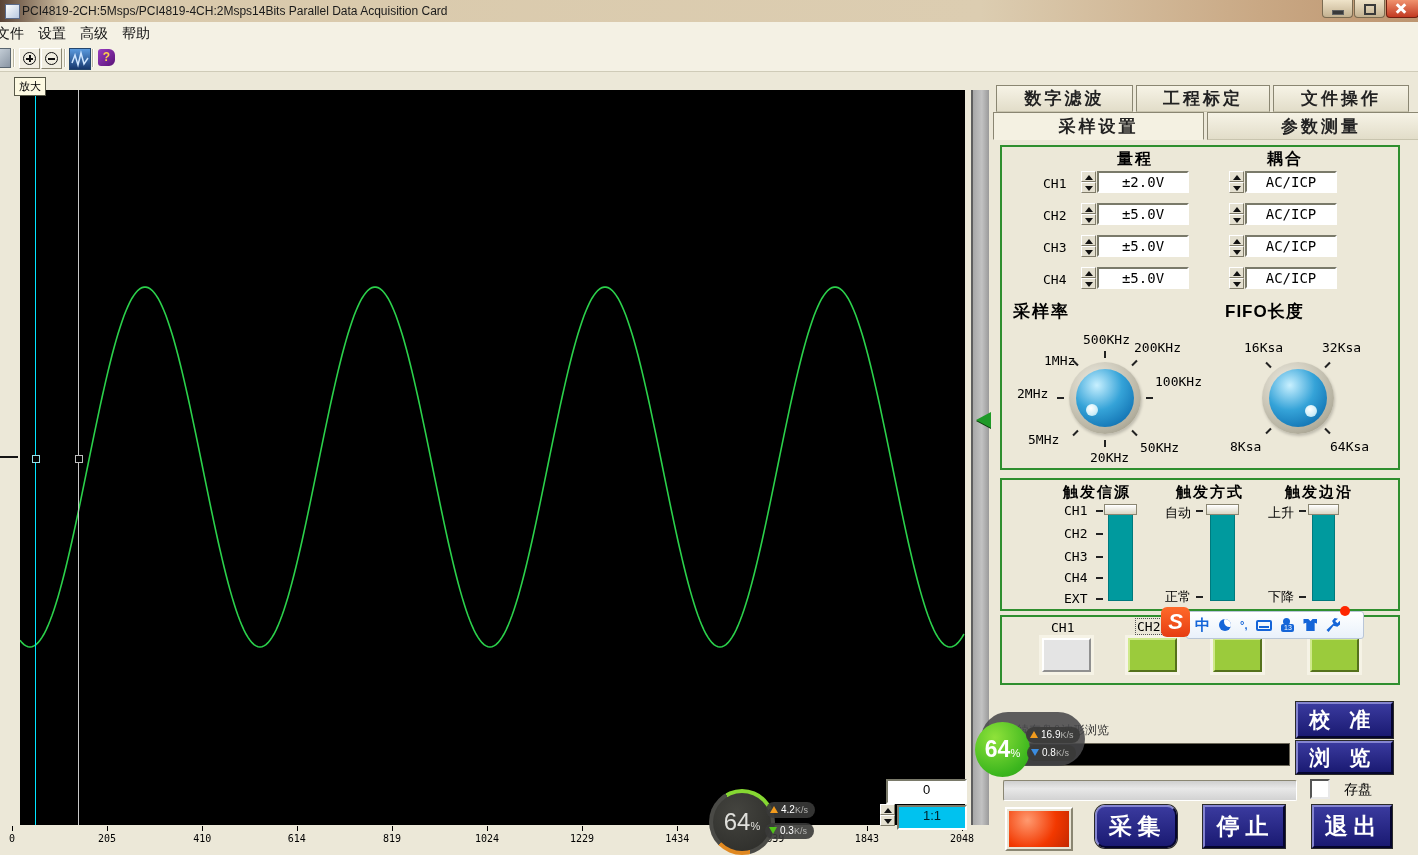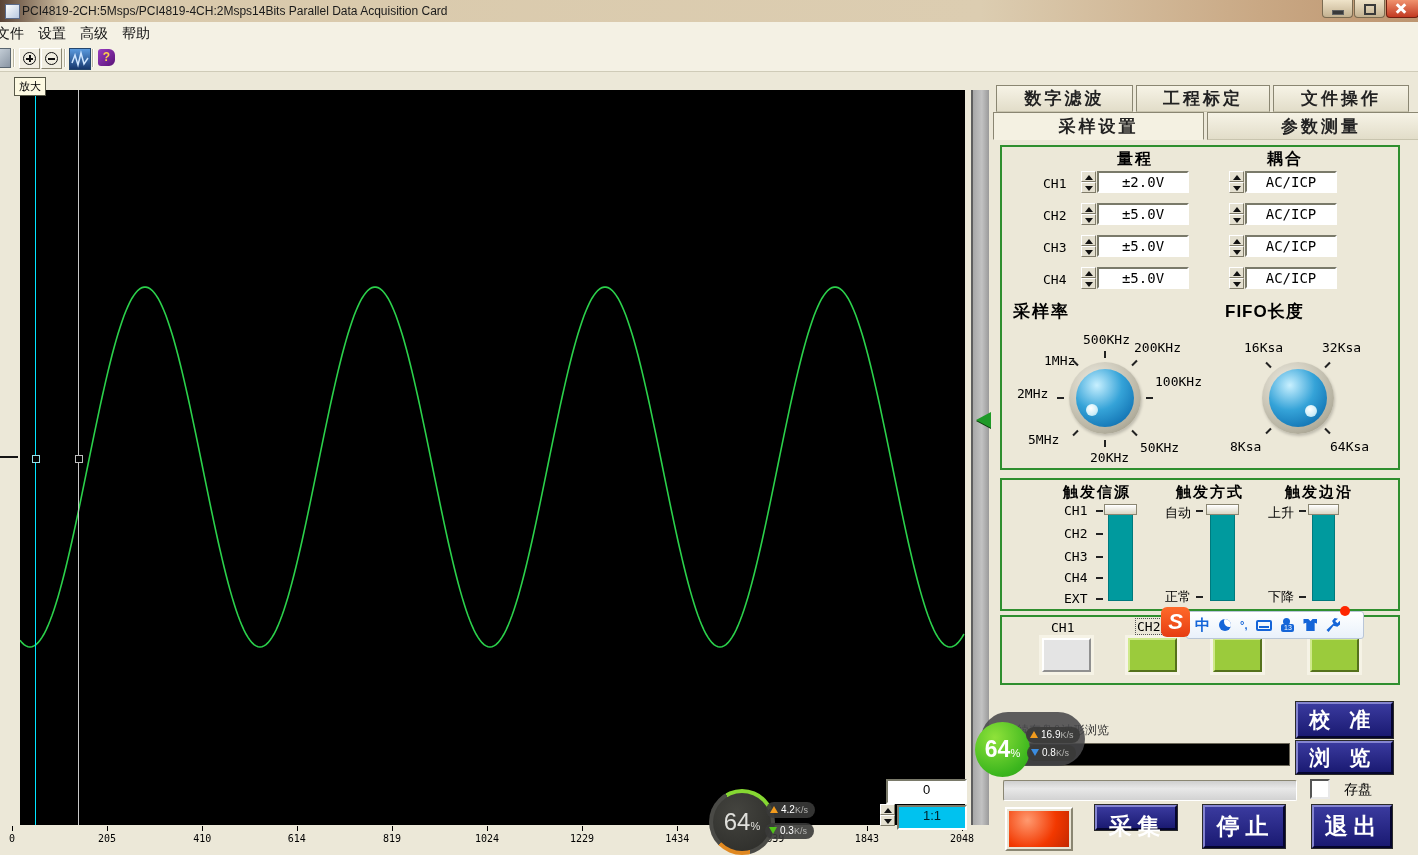--- a/index.html
+++ b/index.html
@@ -407,21 +407,21 @@
   <div class="abs" style="left:1005px;top:722px;font-size:12px;color:#333;z-index:1;">连续存盘&amp;波形浏览</div>
   <div class="abs" id="bar-black">
       <span class="sliver"></span>
     </div>
   <div class="abs navy" style="left:1296px;top:702px;width:97px;height:36px;font-size:21px;line-height:32px;letter-spacing:0.9em;text-indent:0.45em;">校准</div>
   <div class="abs navy" style="left:1296px;top:741px;width:97px;height:33px;font-size:21px;line-height:29px;letter-spacing:0.9em;text-indent:0.45em;">浏览</div>
   <div class="abs" id="chk-save"></div>
   <div class="abs" style="left:1344px;top:781px;font-size:14px;">存盘</div>
   <div class="abs" id="bar-gray"></div>
   <div class="abs" id="led-red"></div>
-  <div class="abs navy" style="left:1095px;top:805px;width:82px;height:25px;font-size:23px;line-height:39px;letter-spacing:0.25em;text-indent:0.12em;">采集</div>
+  <div class="abs navy" style="left:1095px;top:805px;width:82px;height:43px;font-size:23px;line-height:39px;letter-spacing:0.25em;text-indent:0.12em;border-radius:10px;">采集</div>
   <div class="abs navy" style="left:1203px;top:805px;width:82px;height:43px;font-size:23px;line-height:39px;letter-spacing:0.25em;text-indent:0.12em;">停止</div>
   <div class="abs navy" style="left:1312px;top:805px;width:80px;height:43px;font-size:23px;line-height:39px;letter-spacing:0.25em;text-indent:0.12em;">退出</div>
 
   <div class="abs" id="blob-dark"></div>
   <div class="abs badge" style="left:1026px;top:727px;z-index:52;">
     <span class="arr up"></span><span>16.9</span><span class="unit">K/s</span>
   </div>
   <div class="abs badge" style="left:1027px;top:745px;z-index:52;">
     <span class="arr dn"></span><span>0.8</span><span class="unit">K/s</span>
   </div>

